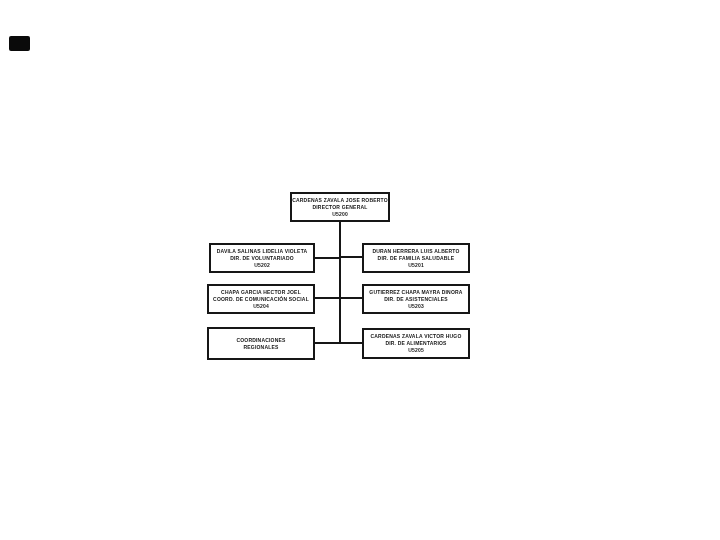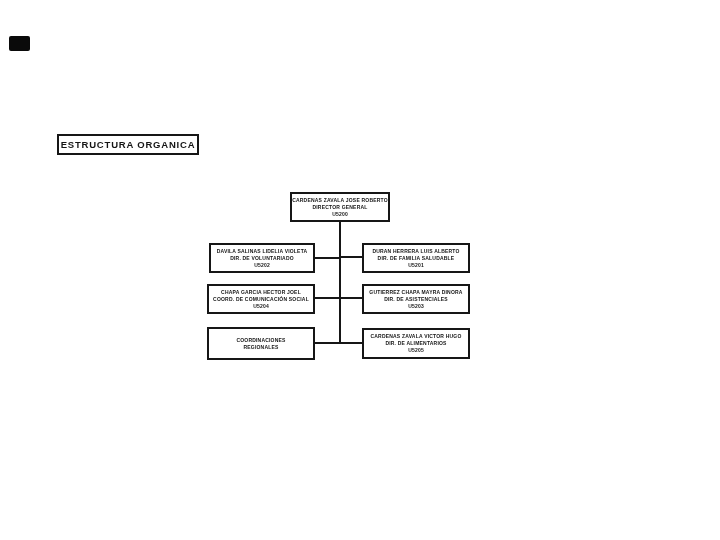--- a/index.html
+++ b/index.html
@@ -58,23 +58,20 @@
   .hline { height: 1.5px; }
   .vline { width: 1.5px; }
 </style>
 </head>
 <body>
 
 <div class="slide">
 
   <div class="corner-mark"></div>
 
-  <div class="title-box">
-    <span class="title-text">ESTRUCTURA ORGANICA</span>
-  </div>
 
   <div class="vline" style="left:339px; top:222px; height:121px;"></div>
   <div class="hline" style="left:315px; top:257px; width:24px;"></div>
   <div class="hline" style="left:339px; top:256px; width:23px;"></div>
   <div class="hline" style="left:315px; top:297px; width:24px;"></div>
   <div class="hline" style="left:339px; top:297px; width:23px;"></div>
   <div class="hline" style="left:315px; top:342px; width:24px;"></div>
   <div class="hline" style="left:339px; top:342px; width:23px;"></div>
 
   <div class="node" style="left:290px; top:192px; width:100px; height:30px;">

